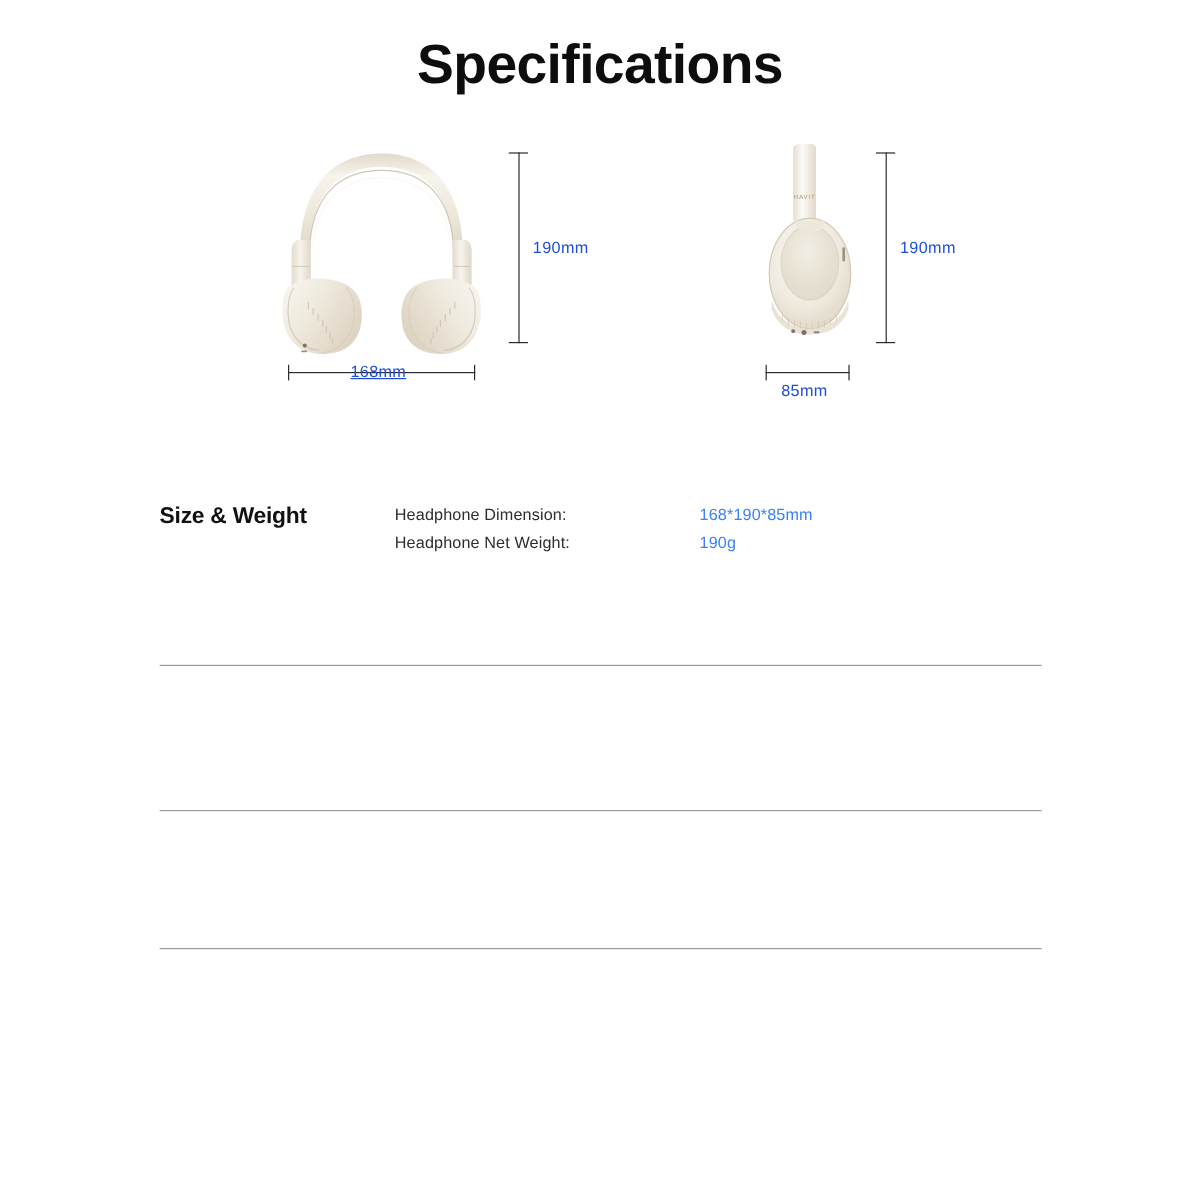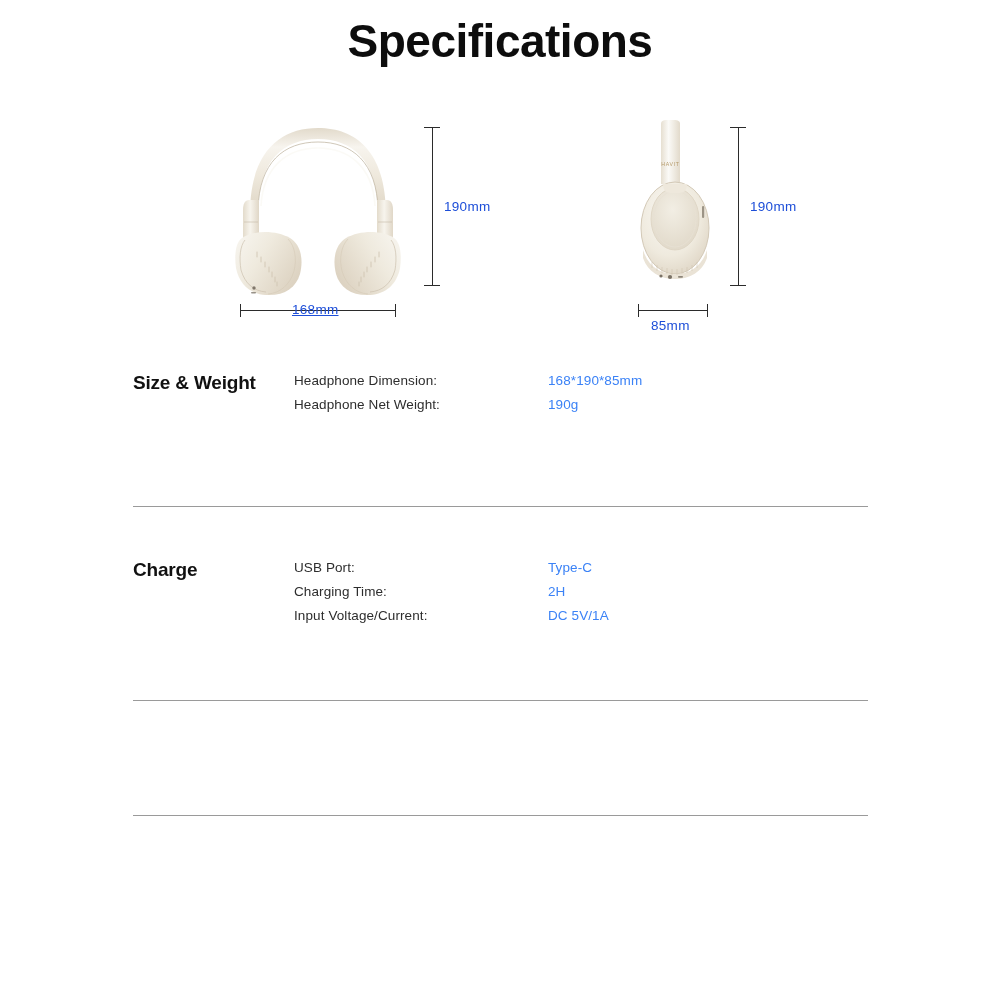--- a/index.html
+++ b/index.html
@@ -12,21 +12,21 @@
     height: 1000px;
     position: relative;
     font-family: "Liberation Sans", sans-serif;
     color: #1a1a1a;
     overflow: hidden;
   }
 
   
   .page-title {
     position: absolute;
-    top: 14px;
+    top: 26px;
     left: 0;
     width: 1000px;
     text-align: center;
     font-size: 46px;
     font-weight: 700;
     letter-spacing: -0.5px;
     color: #0d0d0d;
   }
 
   
@@ -90,22 +90,23 @@
     top: 372px;
     left: 0;
     width: 1000px;
   }
   .spec-section {
     position: relative;
     padding: 0;
   }
   .spec-inner {
     position: relative;
-    padding-left: 79px;
+    padding-left: 114px;
     min-height: 62px;
+    margin-top: 48px;
   }
   .spec-heading {
     position: absolute;
     left: 133px;
     top: 0;
     font-size: 19px;
     font-weight: 700;
     color: #111111;
     letter-spacing: -0.2px;
     white-space: nowrap;
@@ -316,37 +317,20 @@
             <div class="spec-key">Headphone Net Weight:</div>
             <div class="spec-val">190g</div>
           </div>
         </div>
       </div>
       <div style="height: 72px;"></div>
       <div class="spec-divider"></div>
       <div style="height: 52px;"></div>
     </div>
     <div class="spec-section">
-      <div class="spec-inner">
-        <div class="spec-heading">Charge</div>
-        <div class="spec-rows">
-          <div class="spec-row">
-            <div class="spec-key">USB Port:</div>
-            <div class="spec-val">Type-C</div>
-          </div>
-          <div class="spec-row">
-            <div class="spec-key">Charging Time:</div>
-            <div class="spec-val">2H</div>
-          </div>
-          <div class="spec-row">
-            <div class="spec-key">Input Voltage/Current:</div>
-            <div class="spec-val">DC 5V/1A</div>
-          </div>
-        </div>
-      </div>
       <div style="height: 68px;"></div>
       <div class="spec-divider"></div>
       <div style="height: 52px;"></div>
     </div>
     <div class="spec-section">
       <div style="height: 62px;"></div>
       <div class="spec-divider"></div>
       <div style="height: 52px;"></div>
     </div>
     <div class="spec-section">

